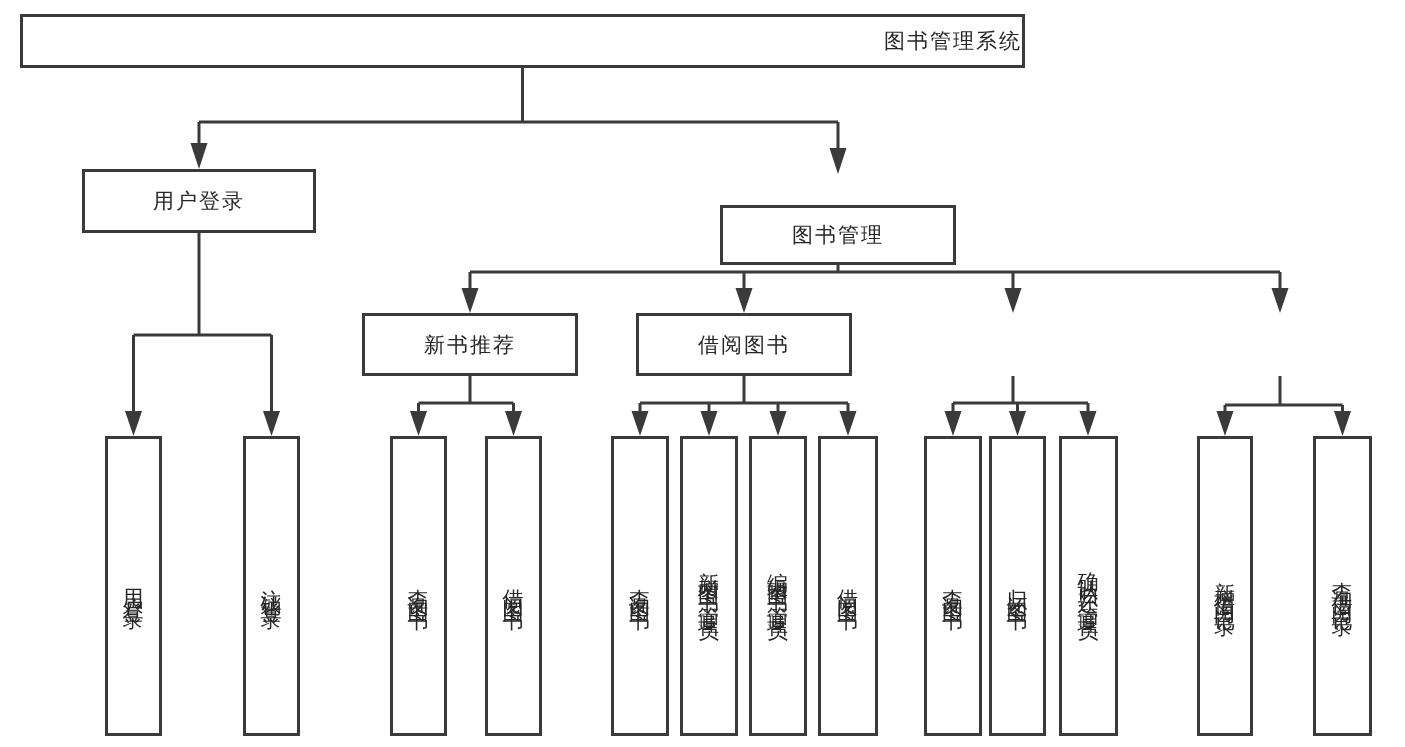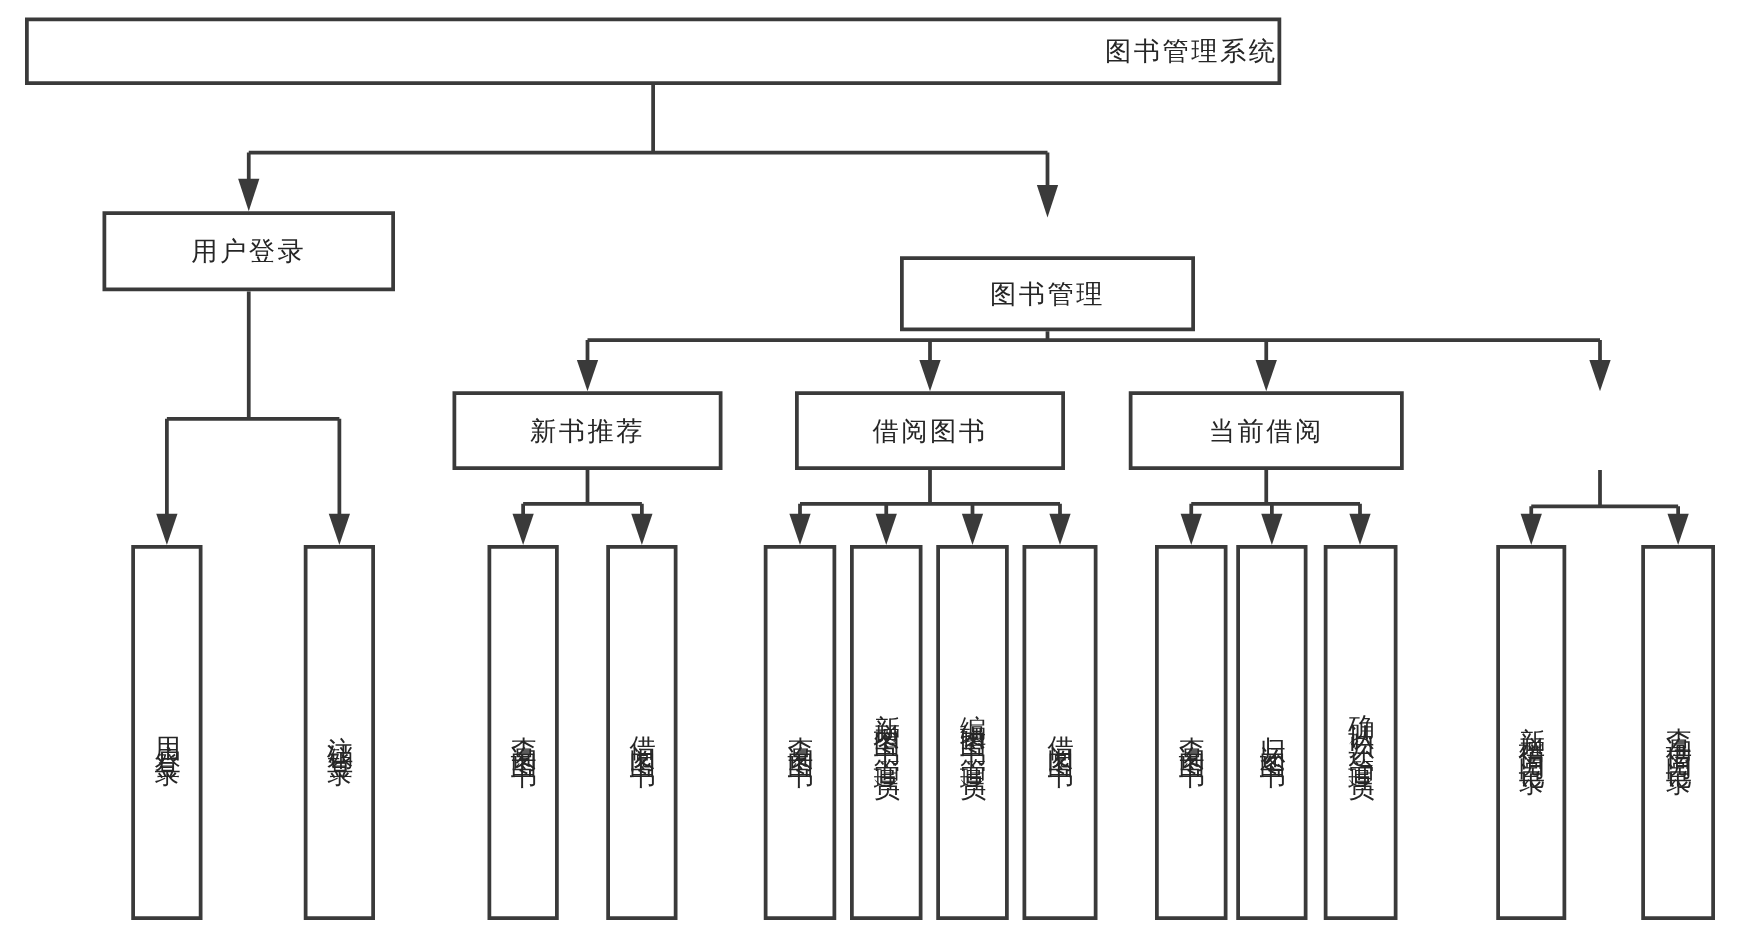--- a/index.html
+++ b/index.html
@@ -99,23 +99,20 @@
   <div class="node" style="left:720px;top:174px;width:236px;height:60px;margin-top:31px;">
     <span>图书管理</span>
   </div>
 
   <div class="node" style="left:362px;top:313px;width:216px;height:63px;">
     <span>新书推荐</span>
   </div>
   <div class="node" style="left:636px;top:313px;width:216px;height:63px;">
     <span>借阅图书</span>
   </div>
-  <div class="node" style="left:903px;top:313px;width:220px;height:63px;">
-    <span>当前借阅</span>
-  </div>
 
   <div class="vnode" style="left:105px;top:436px;width:57px;height:300px;">
     <span class="vlabel">用户登录</span>
   </div>
   <div class="vnode" style="left:243px;top:436px;width:57px;height:300px;">
     <span class="vlabel">注销登录</span>
   </div>
 
   <div class="vnode" style="left:390px;top:436px;width:57px;height:300px;">
     <span class="vlabel">查询图书</span>

